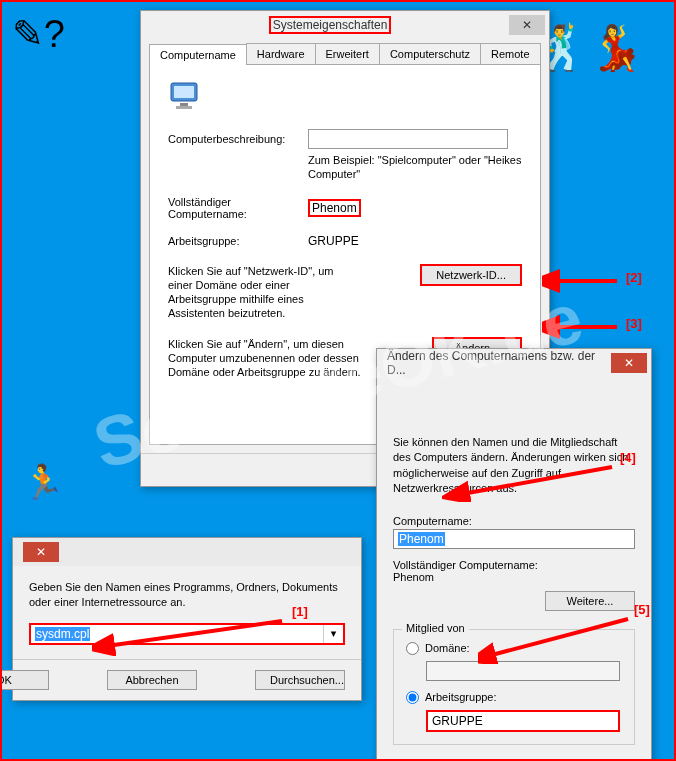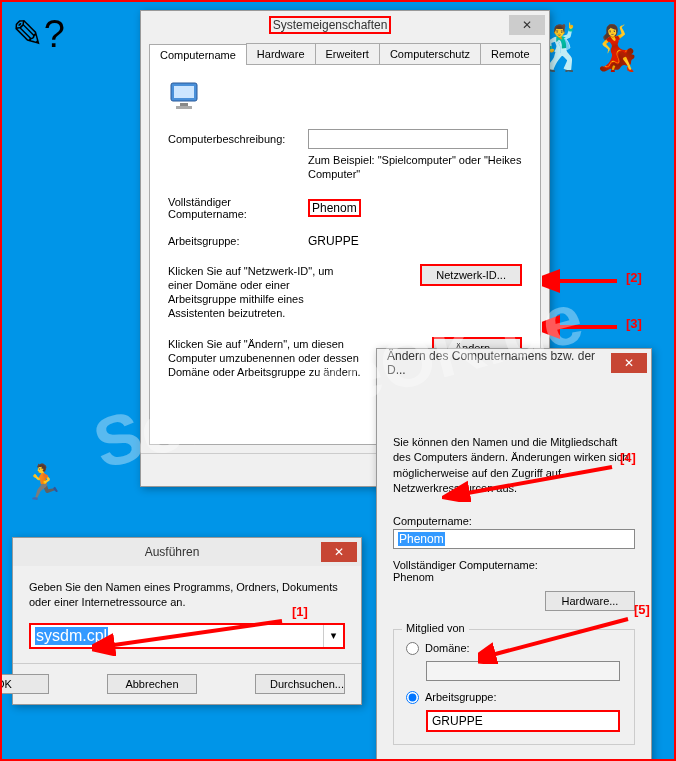--- a/index.html
+++ b/index.html
@@ -40,21 +40,21 @@
 .action-text { font-size: 11px; line-height: 1.3; flex: 1; }
 .btn { border: 1px solid #999; background: #e8e8e8; padding: 3px 14px; font-size: 11px; cursor: pointer; min-width: 90px; text-align: center; margin-left: 48px; }
 .btn.hl { border: 2px solid red; }
 
 .bottom-btns { padding: 6px 12px; border-top: 1px solid #ccc; display: flex; justify-content: flex-end; gap: 6px; }
 
 
 .run-body { padding: 14px 16px; font-size: 11px; }
 .run-body .desc { line-height: 1.4; margin-bottom: 12px; }
 .run-input-row { display: flex; border: 1px solid #888; background: #fff; border: 2px solid red; }
-.run-input { border: none; flex: 1; padding: 2px 4px; font-size: 16px; background: #fff; }
+.run-input { border: none; flex: 1; padding: 2px 4px; font-size: 12px; background: #fff; }
 .run-input::selection { background: #3399ff; color: #fff; }
 .run-dd { width: 20px; display: flex; align-items: center; justify-content: center; border-left: 1px solid #ccc; cursor: pointer; }
 .run-btns { padding: 10px 16px; display: flex; gap: 10px; justify-content: flex-end; border-top: 1px solid #ccc; background: #f0f0f0; }
 
 
 .rename-body { padding: 14px 16px; font-size: 11px; }
 .rename-body .desc { line-height: 1.4; margin-bottom: 18px; margin-top: 44px; }
 .rn-label { font-size: 11px; margin-bottom: 2px; }
 .rn-static { font-size: 11px; margin-top: 10px; }
 .rn-group { border: 1px solid #ccc; margin-top: 18px; padding: 12px; position: relative; }
@@ -121,21 +121,20 @@
       <button class="btn hl">Ändern...</button>
     </div>
   </div>
   <div class="bottom-btns">
     <button class="btn" style="width:42px; overflow:hidden;">O</button>
   </div>
 </div>
 
 <div class="win" style="top:535px; left:10px; width:350px;">
   <div class="titlebar" style="background:#eaeaea;">
-    <span class="title-text" style="flex:1; text-align:center;">Ausführen</span>
     <span class="close-btn red">✕</span>
   </div>
   <div class="run-body">
     <div class="desc">Geben Sie den Namen eines Programms, Ordners, Dokuments oder einer Internetressource an.</div>
     <div style="display:flex; align-items:center; gap:8px;">
       <div class="run-input-row" style="flex:1;">
         <div class="run-input" style="display:flex; align-items:center;">
             <span class="sel-highlight">sysdm.cpl</span>
           </div>
         <div class="run-dd">▾</div>
@@ -154,21 +153,21 @@
     <span class="title-text" style="flex:1;">Ändern des Computernamens bzw. der D...</span>
     <span class="close-btn red">✕</span>
   </div>
   <div class="rename-body">
     <div class="desc">Sie können den Namen und die Mitgliedschaft des Computers ändern. Änderungen wirken sich möglicherweise auf den Zugriff auf Netzwerkressourcen aus.</div>
     <div class="rn-label">Computername:</div>
     <div style="border:1px solid #888; background:#fff; padding:2px 4px; font-size:12px;"><span class="sel-highlight">Phenom</span></div>
     <div class="rn-static">Vollständiger Computername:</div>
     <div style="font-size:11px;">Phenom</div>
     <div style="text-align:right; margin-top:8px;">
-      <button class="btn">Hardware...</button>
+      <button class="btn">Weitere...</button>
     </div>
     <div class="rn-group">
       <span class="rn-group-title">Mitglied von</span>
       <div class="radio-row">
         <input type="radio" name="member" style="">
         <span>Domäne:</span>
       </div>
       <input class="group-input" disabled="" style="background: rgb(244, 244, 244);" value="">
       <div class="radio-row" style="margin-top:10px;">
         <input type="radio" name="member" checked="" style="">

